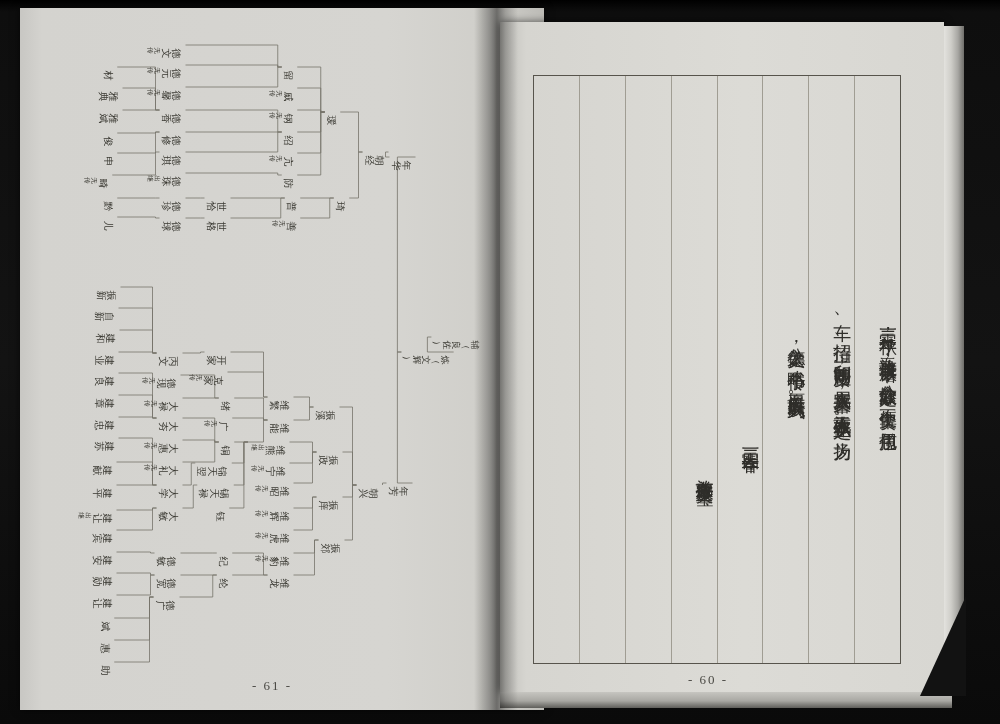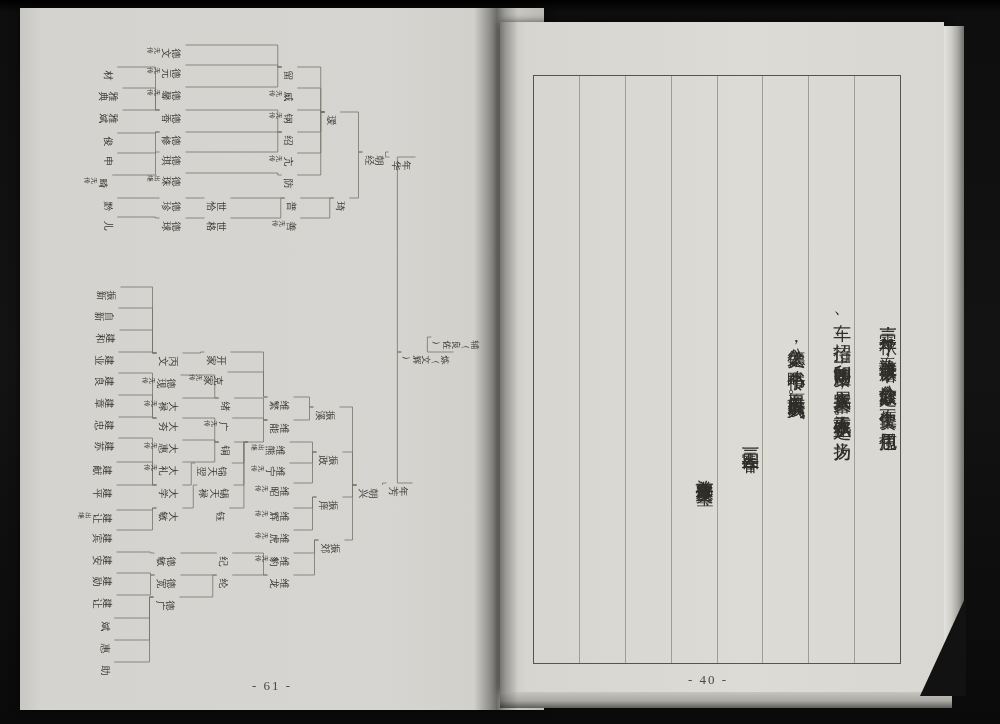--- a/index.html
+++ b/index.html
@@ -49,21 +49,21 @@
     <div class="text-box" id="text-box">
         <div class="vcol">二零一三年秋，吾族决议单修族谱，公念族众散处，不便集资，包揽用</div>
         <div class="vcol">车、招待、印制等一应费用，实属大义善举，族人无不钦佩之至。为扬</div>
         <div class="vcol">公之美德，略书小传，愿吾族后人引以为式。</div>
         <div class="vcol" style="padding-top: 140px;">二零一四年春</div>
         <div class="vcol" style="padding-top: 200px;">族弟有安敬述于灵璧</div>
         <div class="vcol"></div>
         <div class="vcol"></div>
         <div class="vcol"></div>
       </div>
-    <div class="pagenum pn-right">- 40 -</div>
+    <div class="pagenum pn-right">- 60 -</div>
   </div>
 
   <div class="fore-edge"></div>
   <div class="bottom-stack"></div>
   <div class="corner-wedge"></div>
   <div class="gutter"></div>
 
   <svg class="tree" width="1000" height="724" viewBox="0 0 1000 724">
       <path d="M 453.625 352 H 427.375 V 337 H 431.375"></path>
       <path d="M 415.5 157 H 397.375 V 352 H 401.375"></path>

